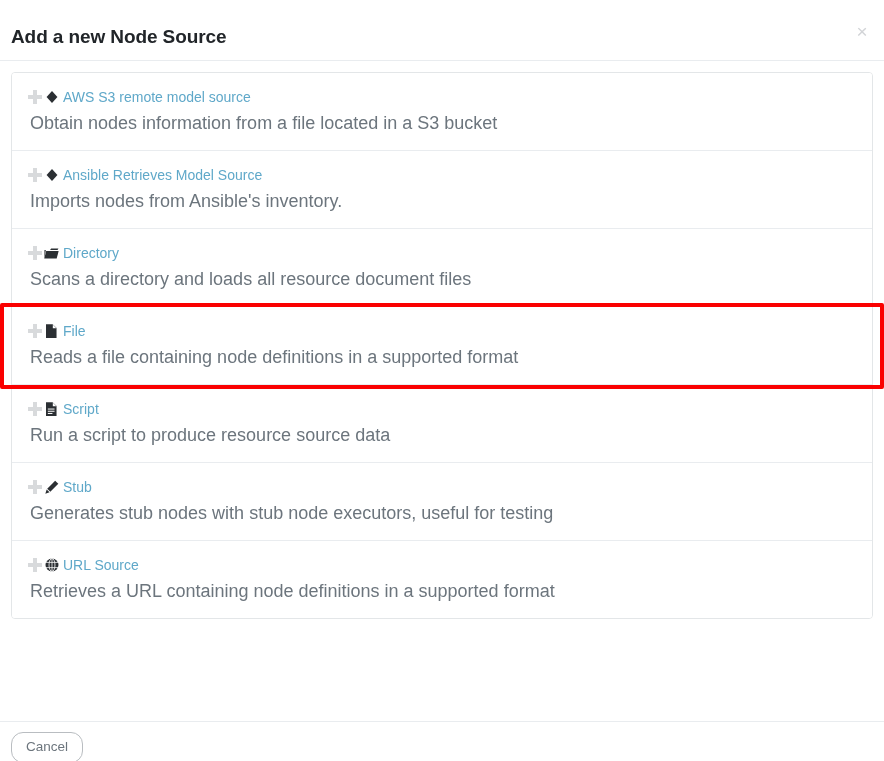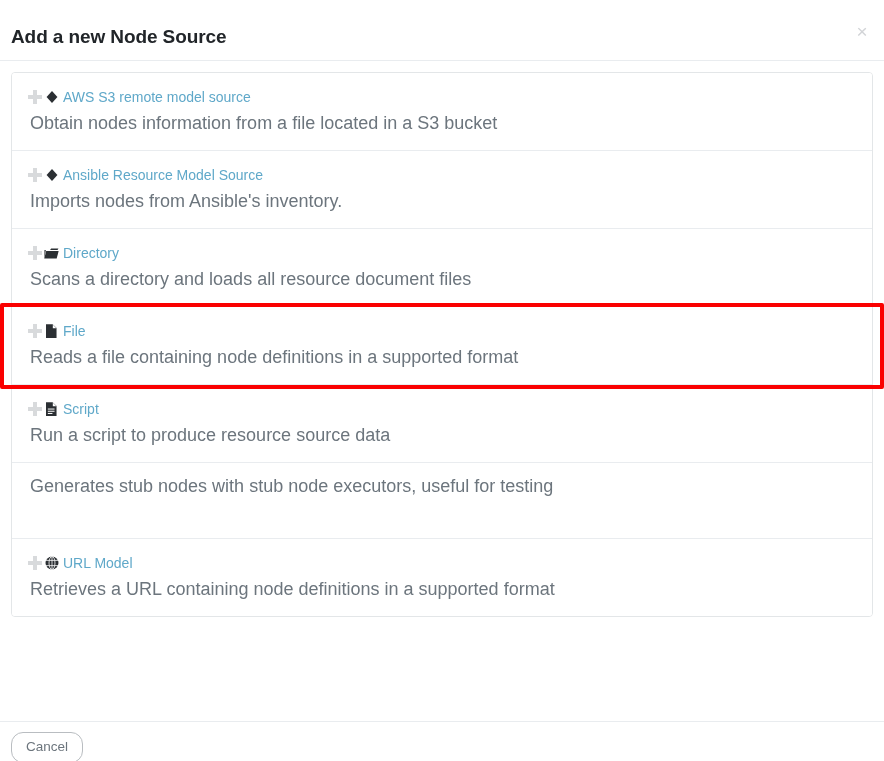--- a/index.html
+++ b/index.html
@@ -198,21 +198,21 @@
           <p class="item-desc">Obtain nodes information from a file located in a S3 bucket</p>
         </div>
         <div class="source-item">
           <div class="item-head">
             <span class="plus-icon"></span>
             <span class="type-icon">
               <svg width="14" height="14" viewBox="0 0 16 16">
                 <path fill="currentColor" d="M8 1.2 14.2 8 8 14.8 1.8 8z"></path>
               </svg>
             </span>
-            <a class="item-title" href="#">Ansible Resource Model Source</a>
+            <a class="item-title" href="#">Ansible Retrieves Model Source</a>
           </div>
           <p class="item-desc">Imports nodes from Ansible's inventory.</p>
         </div>
         <div class="source-item">
           <div class="item-head">
             <span class="plus-icon"></span>
             <span class="type-icon">
               <svg width="15" height="13" viewBox="0 0 16 14">
                 <path fill="currentColor" d="M0.4 3.1h6.1l1.1-1.4h7.9l-1 1.4H1.9L0.4 12.4V3.1z"></path>
                 <path fill="currentColor" d="M2.3 4.2h13.4l-2.1 8.2H0.2z"></path>
@@ -245,37 +245,47 @@
                 <rect fill="#ffffff" x="2" y="7" width="7.3" height="1.1"></rect>
                 <rect fill="#ffffff" x="2" y="9.4" width="7.3" height="1.1"></rect>
                 <rect fill="#ffffff" x="2" y="11.8" width="5" height="1.1"></rect>
               </svg>
             </span>
             <a class="item-title" href="#">Script</a>
           </div>
           <p class="item-desc">Run a script to produce resource source data</p>
         </div>
         <div class="source-item">
+          <div class="item-head">
+            <span class="plus-icon"></span>
+            <span class="type-icon">
+              <svg width="14" height="14" viewBox="0 0 16 16">
+                <path fill="currentColor" d="M11.6 0.8 15.2 4.4 6.1 13.5 2.5 9.9z"></path>
+                <path fill="currentColor" d="M1.9 10.8 0.4 15.6l4.8-1.5z"></path>
+              </svg>
+            </span>
+            <a class="item-title" href="#">Stub</a>
+          </div>
           <p class="item-desc">Generates stub nodes with stub node executors, useful for testing</p>
         </div>
         <div class="source-item">
           <div class="item-head">
             <span class="plus-icon"></span>
             <span class="type-icon">
               <svg width="14" height="14" viewBox="0 0 16 16">
                 <circle cx="8" cy="8" r="7.4" fill="currentColor"></circle>
                 <g stroke="#ffffff" stroke-width="0.9" fill="none">
                   <ellipse cx="8" cy="8" rx="3.4" ry="7.4"></ellipse>
                   <line x1="0.8" y1="5" x2="15.2" y2="5"></line>
                   <line x1="0.8" y1="11" x2="15.2" y2="11"></line>
                   <line x1="8" y1="0.6" x2="8" y2="15.4"></line>
                 </g>
               </svg>
             </span>
-            <a class="item-title" href="#">URL Model</a>
+            <a class="item-title" href="#">URL Source</a>
           </div>
           <p class="item-desc">Retrieves a URL containing node definitions in a supported format</p>
         </div>
       </div>
   </div>
 
   <div class="modal-footer">
     <button class="cancel-btn">Cancel</button>
   </div>
 

